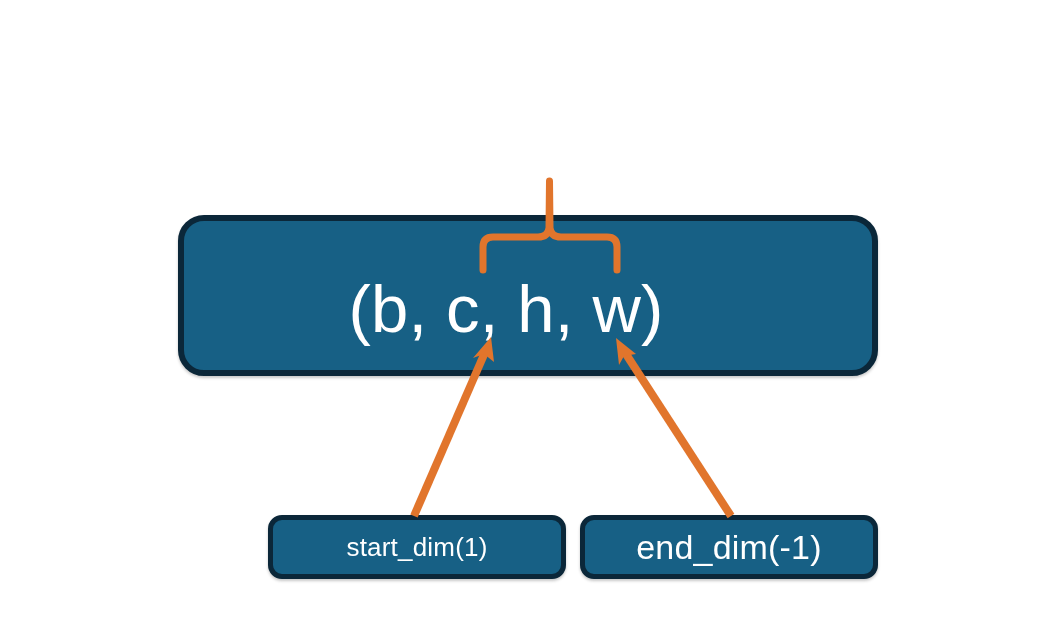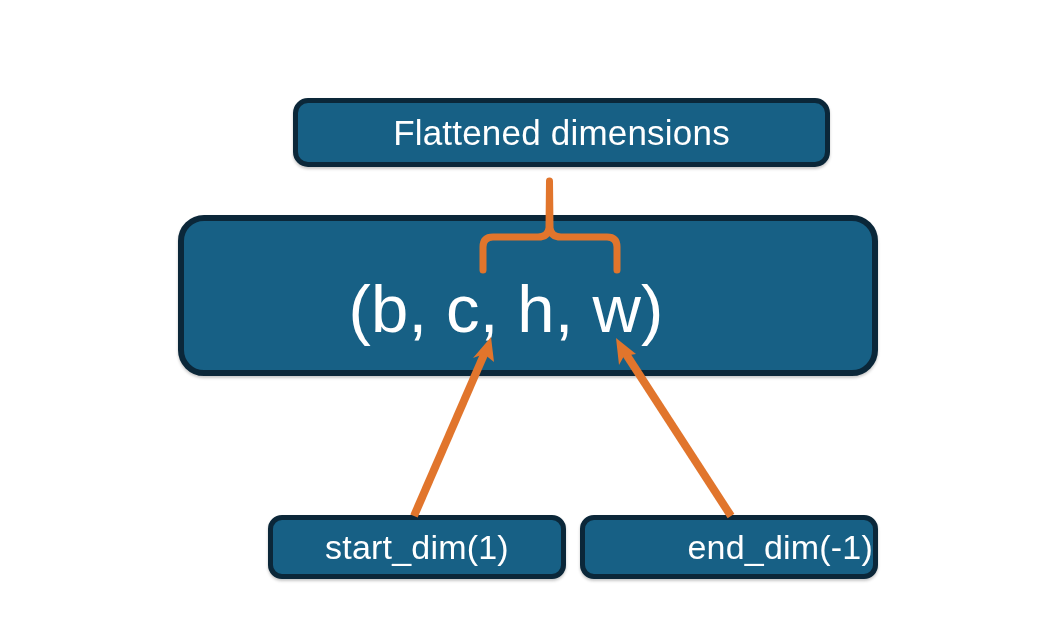--- a/index.html
+++ b/index.html
@@ -63,32 +63,31 @@
     left: 50%;
     top: 50%;
     transform: translate(calc(-50% - 22px), calc(-50% + 12px));
   }
 
   #node-start {
     left: 268px;
     top: 515px;
     width: 298px;
     height: 64px;
-    font-size: 34px;
+    font-size: 26px;
     border-radius: 14px;
   }
 
   #node-end {
     left: 580px;
     top: 515px;
     width: 298px;
     height: 64px;
     font-size: 34px;
     border-radius: 14px;
-    justify-content: flex-end;
   }
 
   
   #connectors {
     position: absolute;
     left: 0;
     top: 0;
     width: 1038px;
     height: 632px;
     z-index: 3;
@@ -137,23 +136,20 @@
       <line class="arrow-line" x1="414" y1="516" x2="486" y2="350"></line>
       <path class="arrow-head" d="M 491 337 L 494 362 L 484 354 L 473 358 Z"></path>
     </g>
 
     <g>
       <line class="arrow-line" x1="731" y1="516" x2="624" y2="351"></line>
       <path class="arrow-head" d="M 616 338 L 636 354 L 624 356 L 619 365 Z"></path>
     </g>
   </svg>
 
-  <div class="node" id="node-flattened">
-    <span>Flattened dimensions</span>
-  </div>
 
   <div class="node" id="node-shape">
     <span class="shape-text">(b, c, h, w)</span>
   </div>
 
   <div class="node" id="node-start">
     <span>start_dim(1)</span>
   </div>
 
   <div class="node" id="node-end">

